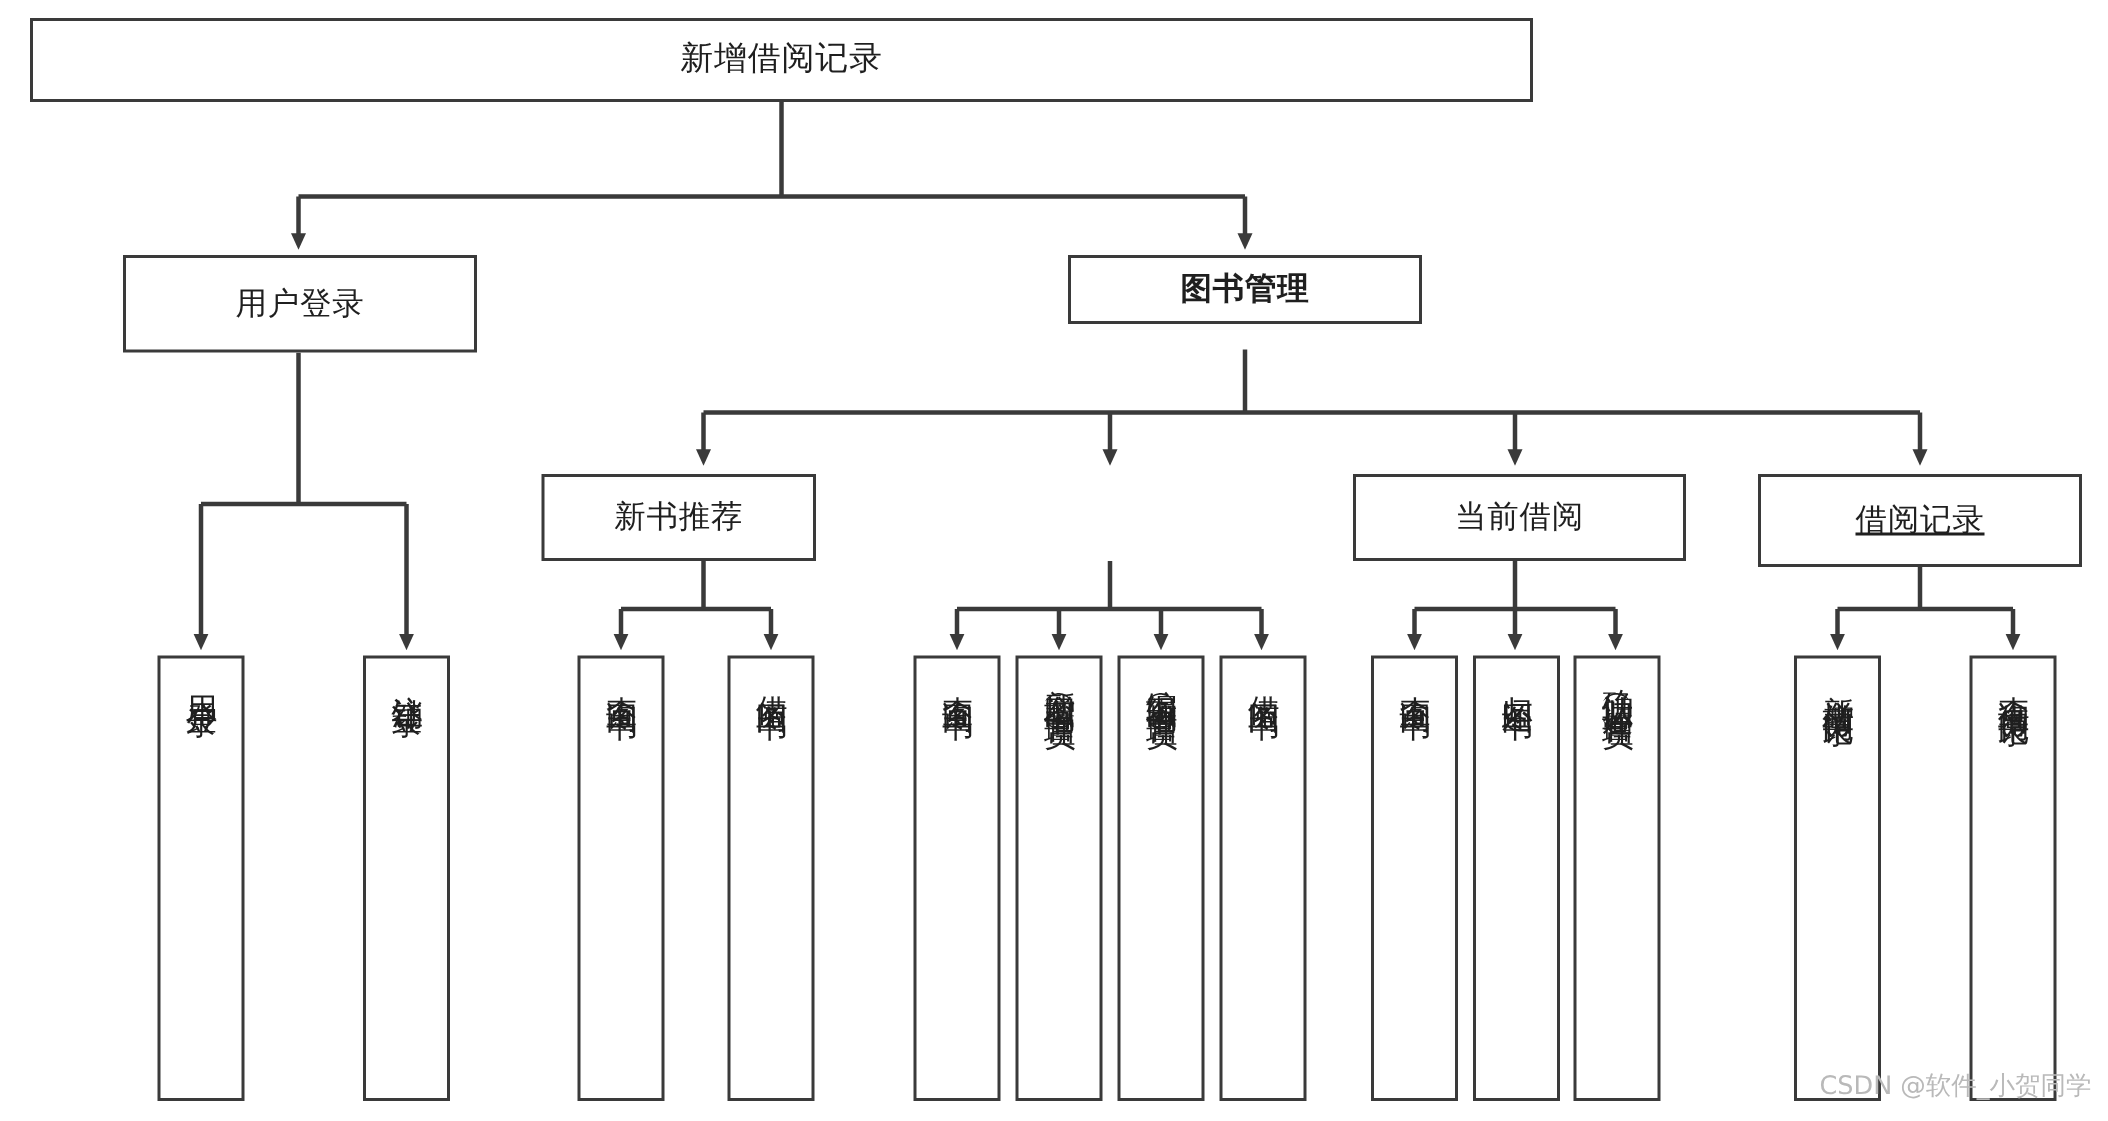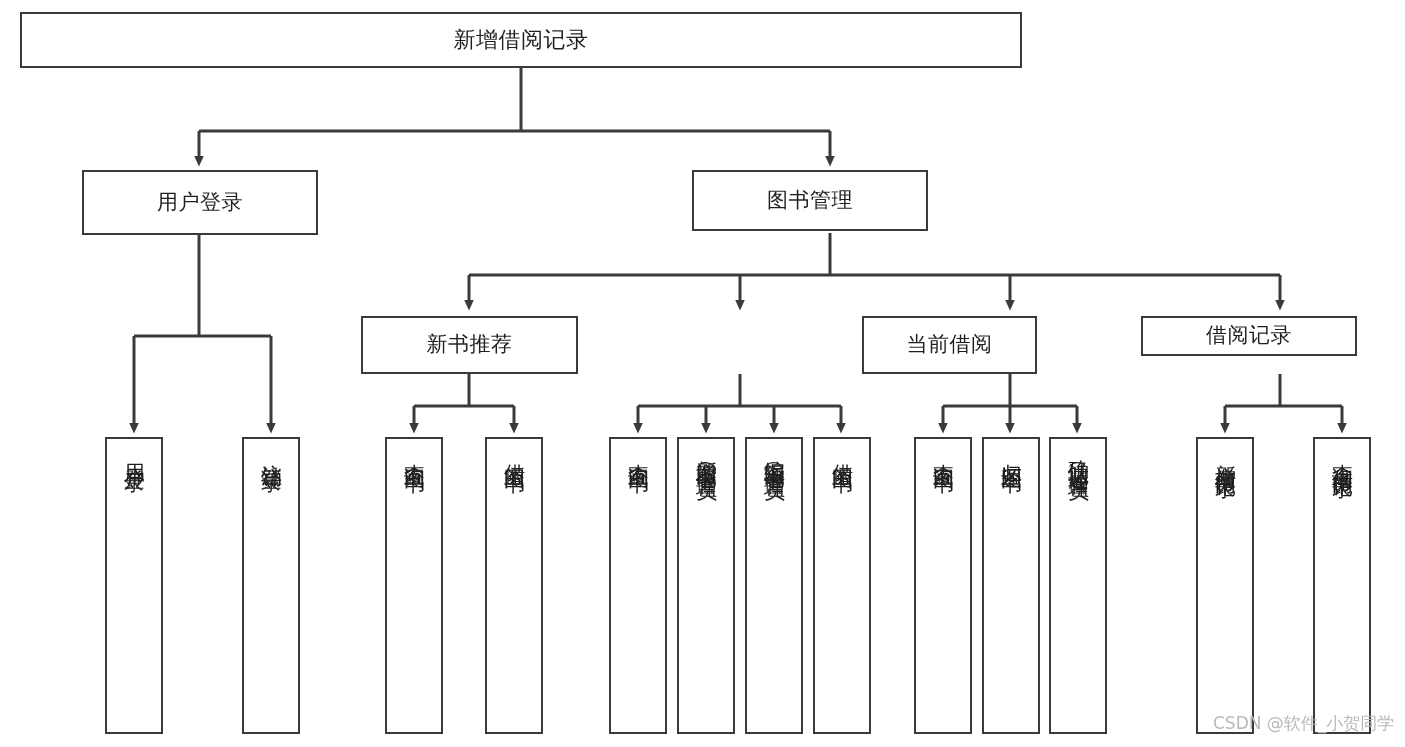--- a/index.html
+++ b/index.html
@@ -136,31 +136,31 @@
     </g>
   </svg>
 
   <div class="node h root" style="left:20px; top:12px; width:1002px; height:56px;">
     <span class="label">新增借阅记录</span>
   </div>
 
   <div class="node h" style="left:82px; top:170px; width:236px; height:65px;">
     <span class="label">用户登录</span>
   </div>
-  <div class="node h" style="left:692px; top:170px; width:236px; height:61px;">
+  <div class="node h" style="left:712px; top:170px; width:236px; height:46px;font-weight:bold;">
     <span class="label">图书管理</span>
   </div>
 
-  <div class="node h" style="left:361px; top:316px; width:217px; height:58px;">
+  <div class="node h" style="left:361px; top:316px; width:183px; height:58px;">
     <span class="label">新书推荐</span>
   </div>
-  <div class="node h" style="left:862px; top:316px; width:175px; height:58px;">
+  <div class="node h" style="left:902px; top:316px; width:222px; height:58px;">
     <span class="label">当前借阅</span>
   </div>
-  <div class="node h" style="left:1141px; top:316px; width:216px; height:40px;">
+  <div class="node h" style="left:1172px; top:316px; width:216px; height:62px;text-decoration:underline;">
     <span class="label">借阅记录</span>
   </div>
 
   <div class="node v" style="left:105px; top:437px; width:58px; height:297px;">
     <span class="label">用户登录</span>
   </div>
   <div class="node v" style="left:242px; top:437px; width:58px; height:297px;">
     <span class="label">注销登录</span>
   </div>
 

